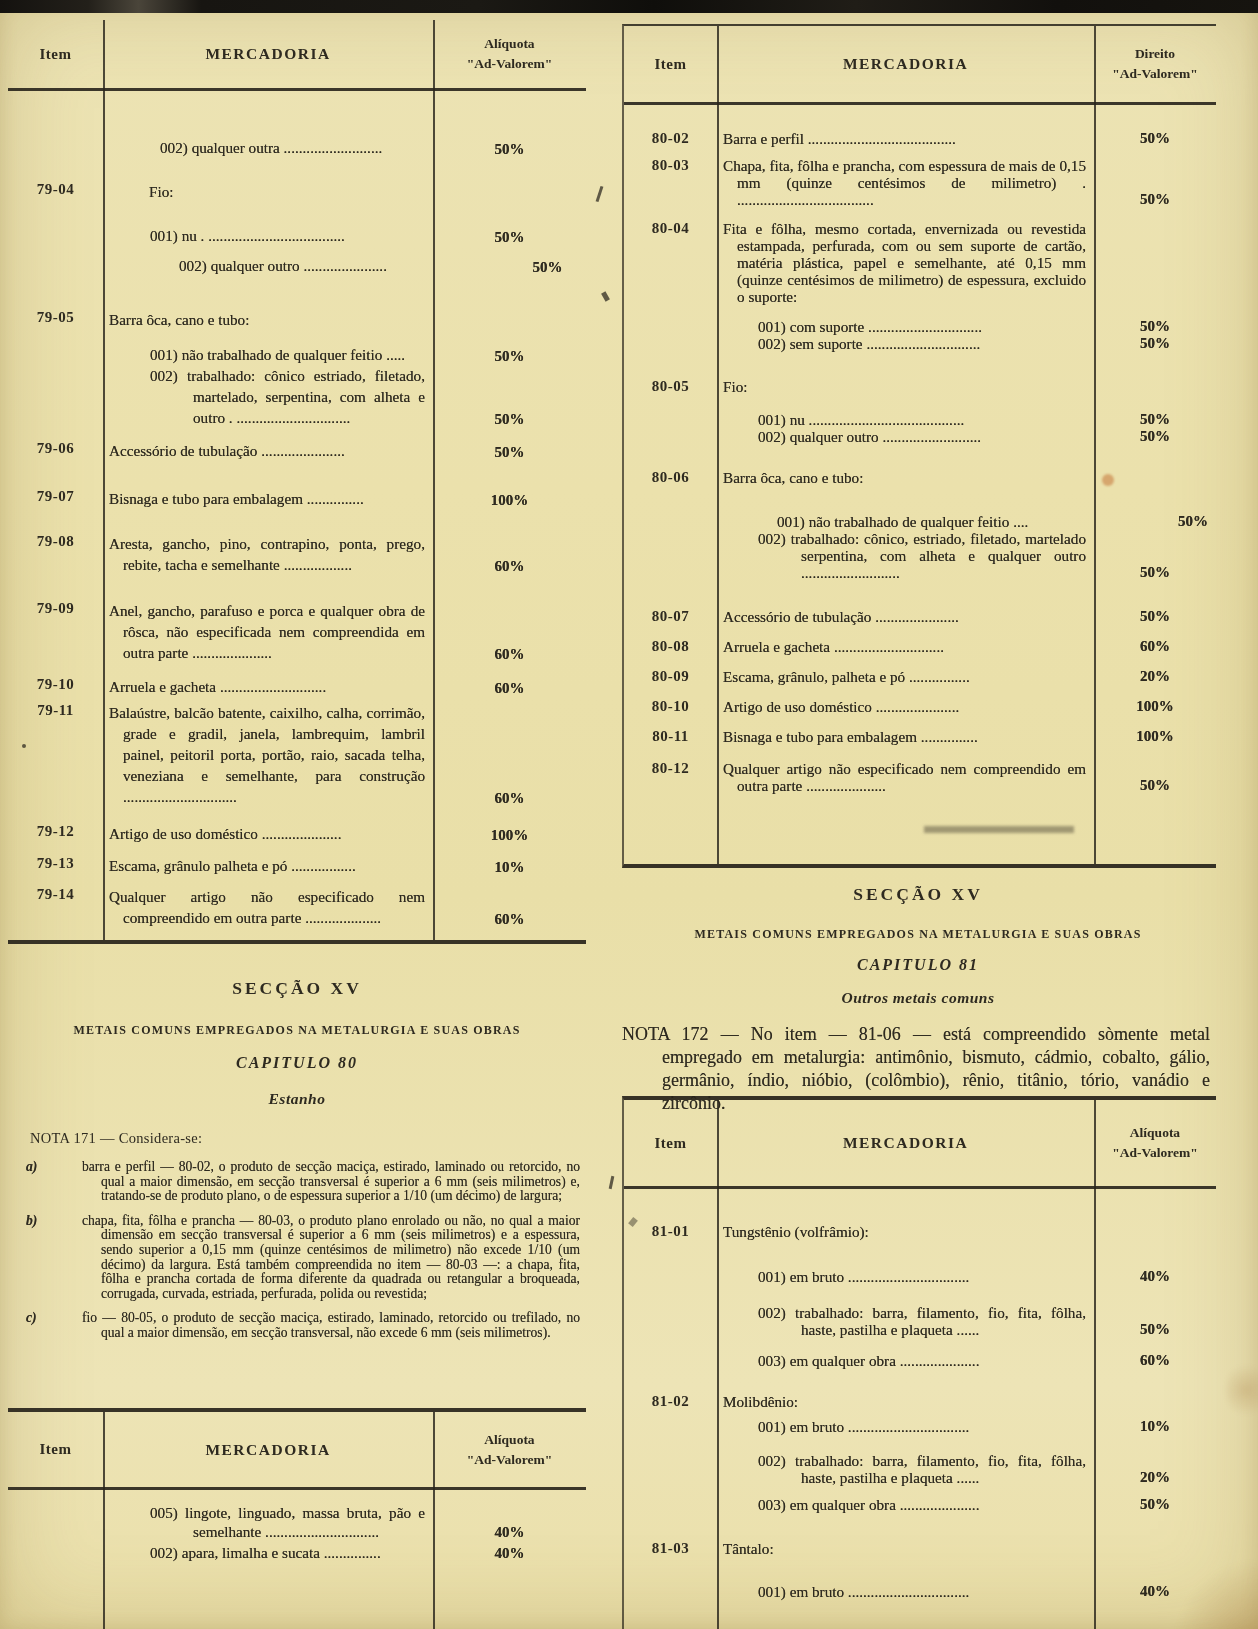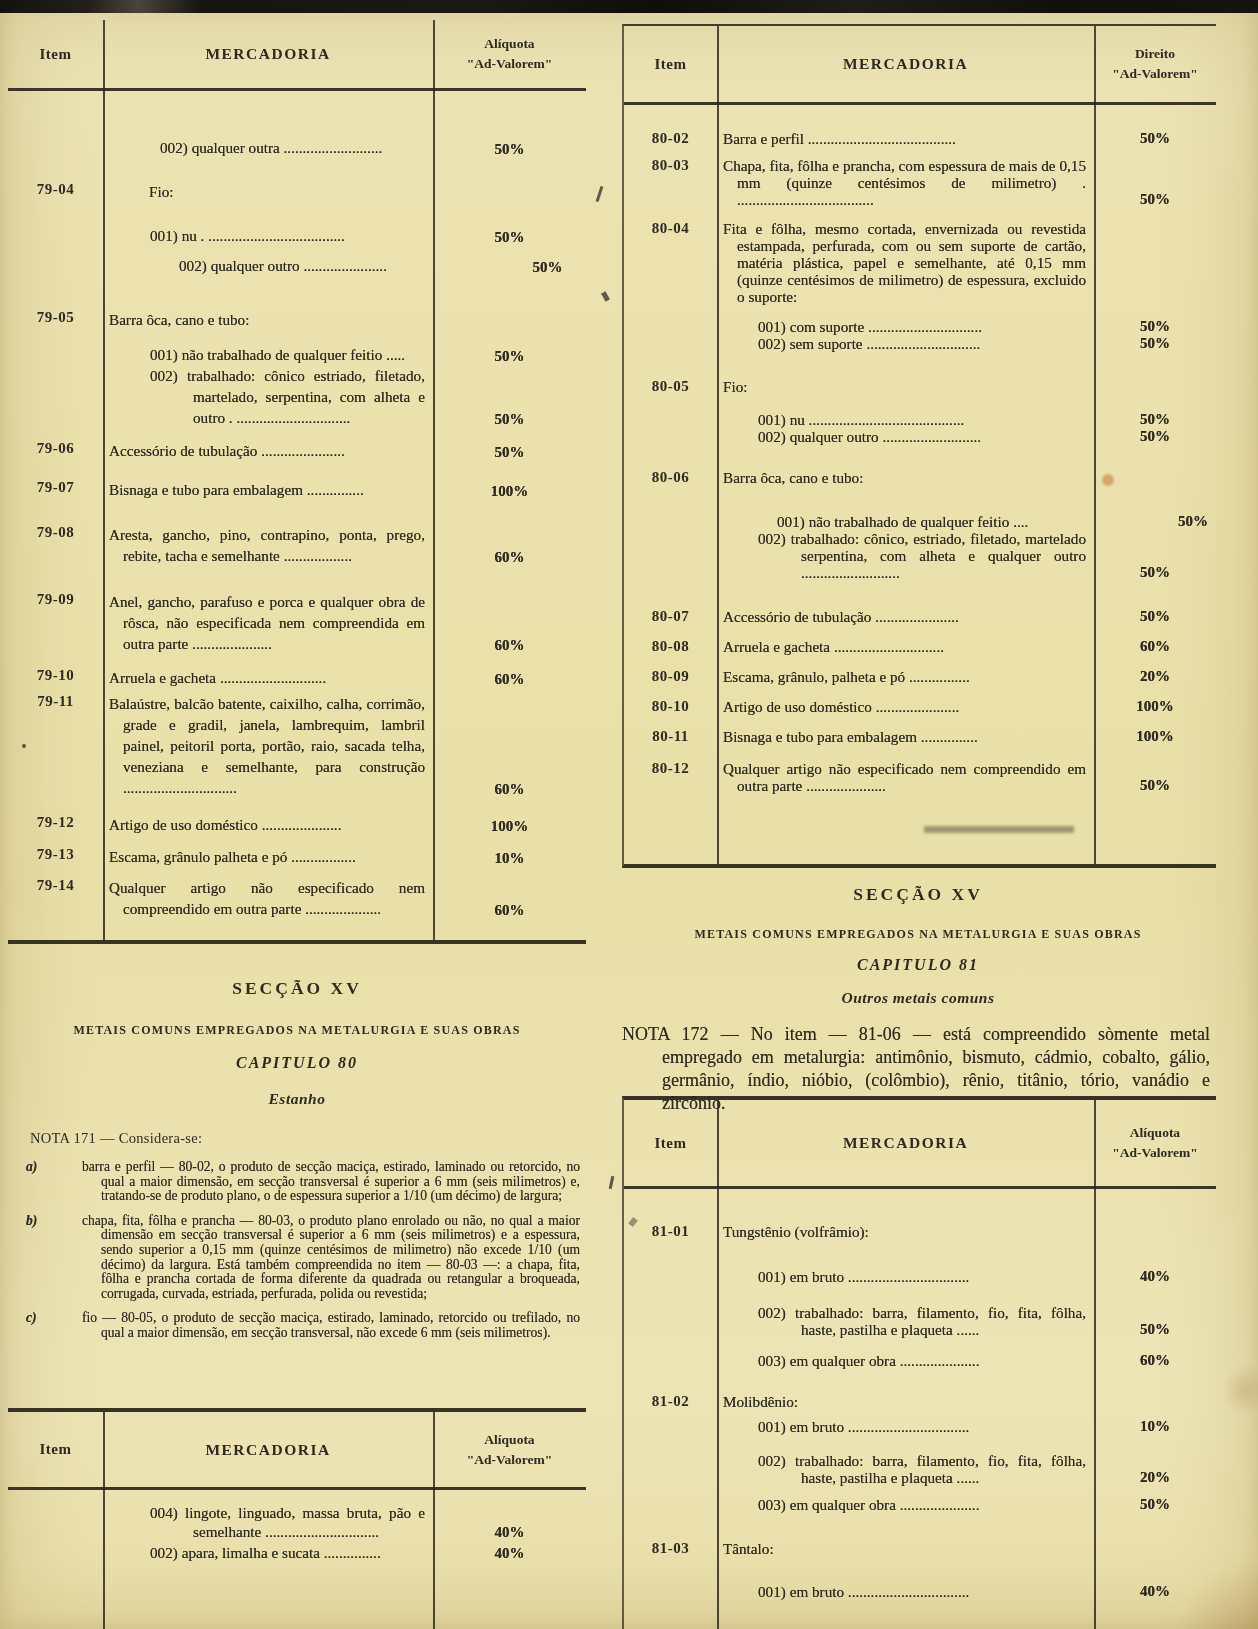--- a/index.html
+++ b/index.html
@@ -108,21 +108,21 @@
         <div class="trow">
           <div class="c-item"></div>
           <div class="c-text ind1">002) trabalhado: cônico estriado, filetado, martelado, serpentina, com alheta e outro . ..............................</div>
           <div class="c-val">50%</div>
         </div>
         <div class="trow" style="margin-top: 12px;">
           <div class="c-item">79-06</div>
           <div class="c-text ind0">Accessório de tubulação ......................</div>
           <div class="c-val">50%</div>
         </div>
-        <div class="trow" style="margin-top: 18px;">
+        <div class="trow" style="margin-top: 27px;">
           <div class="c-item">79-07</div>
           <div class="c-text ind0">Bisnaga e tubo para embalagem ...............</div>
           <div class="c-val">100%</div>
         </div>
         <div class="trow" style="margin-top: 24px;">
           <div class="c-item">79-08</div>
           <div class="c-text ind0">Aresta, gancho, pino, contrapino, ponta, prego, rebite, tacha e semelhante ..................</div>
           <div class="c-val">60%</div>
         </div>
         <div class="trow" style="margin-top: 25px;">
@@ -182,21 +182,21 @@
       <div class="c-item th">Item</div>
       <div class="c-merc">MERCADORIA</div>
       <div class="c-rate">
         <div>Alíquota</div>
         <div>"Ad-Valorem"</div>
       </div>
     </div>
     <div>
         <div class="trow" style="margin-top: 13px;">
           <div class="c-item"></div>
-          <div class="c-text ind1">004) lingote, linguado, massa bruta, pão e semelhante ..............................</div>
+          <div class="c-text ind1">005) lingote, linguado, massa bruta, pão e semelhante ..............................</div>
           <div class="c-val">40%</div>
         </div>
         <div class="trow" style="margin-top: 2px;">
           <div class="c-item"></div>
           <div class="c-text ind1">002) apara, limalha e sucata ...............</div>
           <div class="c-val">40%</div>
         </div>
       </div>
   </div>
 

